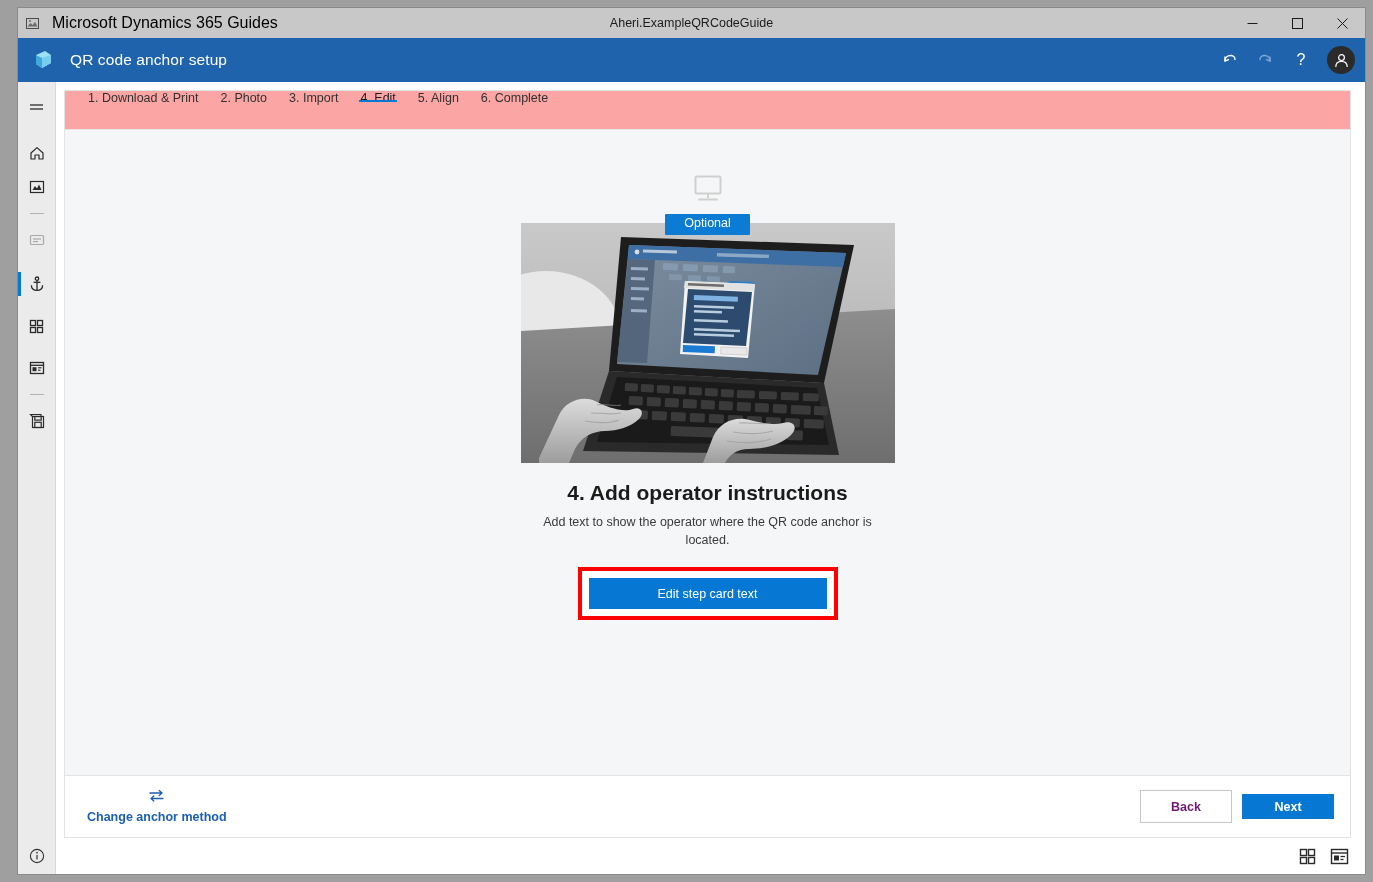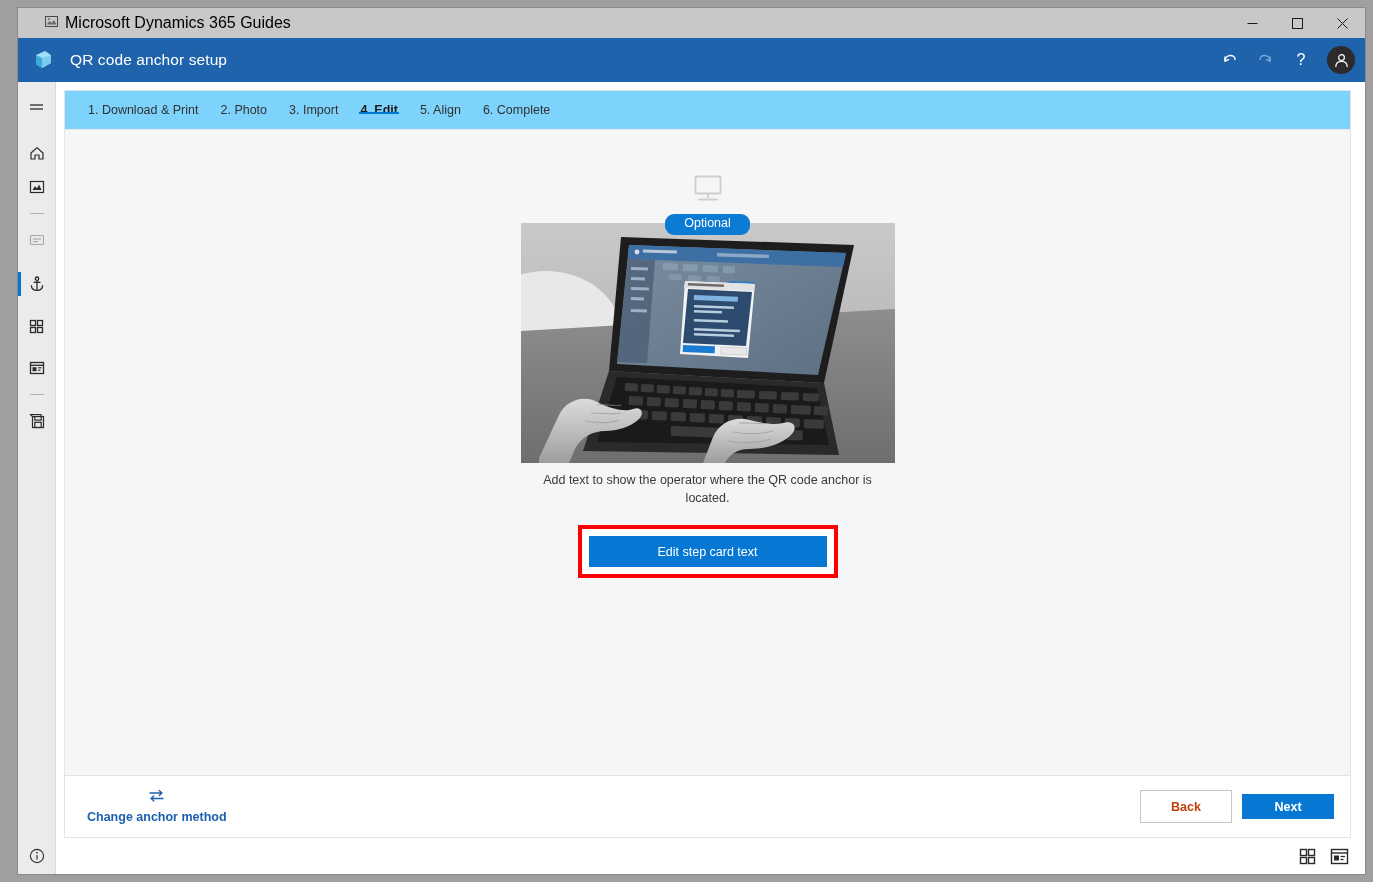--- a/index.html
+++ b/index.html
@@ -28,23 +28,23 @@
   .titlebar {
     height: 30px;
     background: #c8c8c8;
     display: flex;
     align-items: center;
     position: relative;
     flex: 0 0 30px;
   }
   .titlebar-left {
     display: flex;
-    align-items: flex-start;
-    gap: 7px;
-    padding-left: 26px;
+    align-items: center;
+    gap: 13px;
+    padding-left: 7px;
     z-index: 2;
   }
   .tb-appicon {
     width: 14px; height: 14px;
     display: flex; align-items: center; justify-content: center;
   }
   .titlebar-center {
     position: absolute;
     left: 0; right: 0;
     text-align: center;
@@ -149,36 +149,36 @@
     display: flex;
     flex-direction: column;
     border: 1px solid #e3e3e3;
     background: #f5f6f7;
     min-height: 0;
   }
 
   
   .tabstrip {
     flex: 0 0 39px;
-    background: #7dd3fc;
+    background: #fca5a5;
     border-bottom: 1px solid #e6e6e6;
     display: flex;
-    align-items: center;
+    align-items: flex-start;
     padding-left: 12px;
   }
   .tab {
     position: relative;
     display: flex;
     align-items: center;
     padding: 0 11px;
     font-size: 12.5px;
     color: #323130;
     white-space: nowrap;
   }
-  .tab.active { font-weight: bold; color: #1b1b1b; }
+  .tab.active { font-weight: normal; color: #1b1b1b; }
   .tab.active::after {
     content: "";
     position: absolute;
     left: 10px; right: 10px;
     bottom: 3px;
     height: 2.5px;
     background: #0078d4;
   }
 
   
@@ -197,21 +197,21 @@
     flex-direction: column;
     align-items: center;
   }
 
   .monitor-icon { margin-bottom: 4px; }
 
   .optional-badge {
     background: #0c7bd4;
     color: #ffffff;
     font-size: 12.5px;
-    border-radius: 9px;
+    border-radius: 1px;
     padding: 3px 19px 4px;
     margin-bottom: -12px;
     position: relative;
     z-index: 3;
     line-height: 1.1;
   }
 
   
   .photo {
     width: 374px;
@@ -282,21 +282,21 @@
   .footer-right {
     margin-left: auto;
     display: flex;
     align-items: center;
     gap: 10px;
   }
   .btn-secondary {
     width: 92px; height: 33px;
     background: #ffffff;
     border: 1px solid #c8c6c4;
-    color: #c2410c;
+    color: #701a75;
     font-size: 12.5px;
     font-weight: bold;
     font-family: "Liberation Sans", sans-serif;
   }
   .btn-primary {
     width: 92px; height: 25px;
     background: #0678d4;
     border: 1px solid #0678d4;
     color: #ffffff;
     font-size: 12.5px;
@@ -337,20 +337,21 @@
     <div class="titlebar-left">
       <span class="tb-appicon">
         <svg width="13" height="13" viewBox="0 0 13 13">
           <rect x="0.5" y="1.5" width="12" height="10" fill="none" stroke="#4a4a4a"></rect>
           <path d="M1.5 9.5 L4.5 6 L6.5 8 L9 5 L11.5 9.5 Z" fill="#6b6b6b"></path>
           <circle cx="4" cy="4" r="1" fill="#6b6b6b"></circle>
         </svg>
       </span>
       <span>Microsoft Dynamics 365 Guides</span>
     </div>
+    <div class="titlebar-center">Aheri.ExampleQRCodeGuide</div>
     <div class="win-controls">
       <div class="win-btn">
         <svg width="11" height="11" viewBox="0 0 11 11">
             <line x1="0.5" y1="5.5" x2="10.5" y2="5.5" stroke="#1b1b1b"></line>
           </svg>
       </div>
       <div class="win-btn">
         <svg width="11" height="11" viewBox="0 0 11 11">
             <rect x="0.5" y="0.5" width="10" height="10" fill="none" stroke="#1b1b1b"></rect>
           </svg>
@@ -618,20 +619,21 @@
                   <path d="M70 190 C80 190 92 192 100 190" fill="none" stroke="#8a8a8a" stroke-width="1.2" opacity="0.5"></path>
                   <path d="M64 198 C76 200 90 200 98 197" fill="none" stroke="#8a8a8a" stroke-width="1.2" opacity="0.5"></path>
 
                   <path d="M182 240 L192 214 C198 200 212 194 224 196 C238 199 252 203 262 200 C272 197 278 204 270 212 C260 222 242 226 228 226 C216 226 208 232 204 240 Z" fill="url(#handg)"></path>
                   <path d="M218 200 C228 199 240 202 250 200" fill="none" stroke="#8a8a8a" stroke-width="1.2" opacity="0.55"></path>
                   <path d="M212 209 C224 211 240 211 252 208" fill="none" stroke="#8a8a8a" stroke-width="1.2" opacity="0.5"></path>
                   <path d="M206 218 C220 221 238 220 250 216" fill="none" stroke="#8a8a8a" stroke-width="1.2" opacity="0.45"></path>
                 </svg>
               </div>
 
+              <div class="step-title">4. Add operator instructions</div>
               <div class="step-desc">Add text to show the operator where the QR code anchor is located.</div>
 
               <div class="cta-wrap">
                 <button class="cta-button">Edit step card text</button>
               </div>
             </div>
           </div>
 
           <div class="panel-footer">
             <button class="link-btn">

